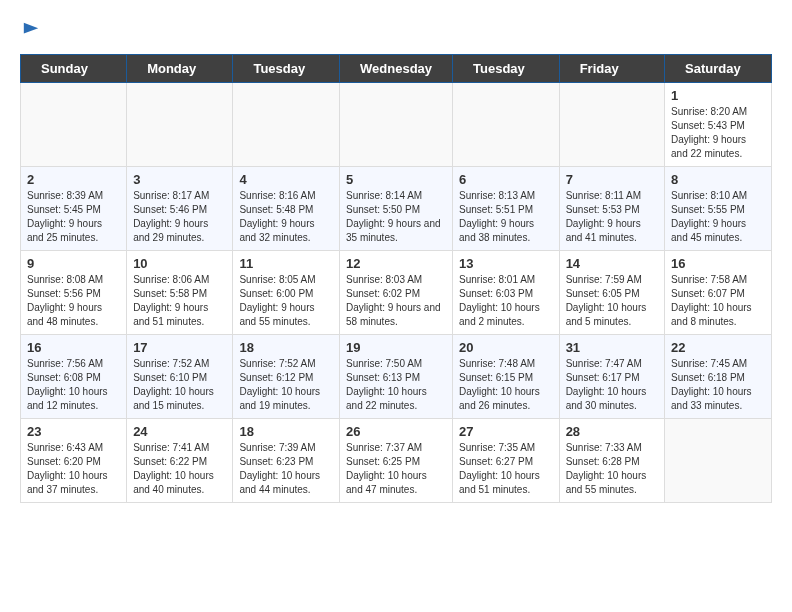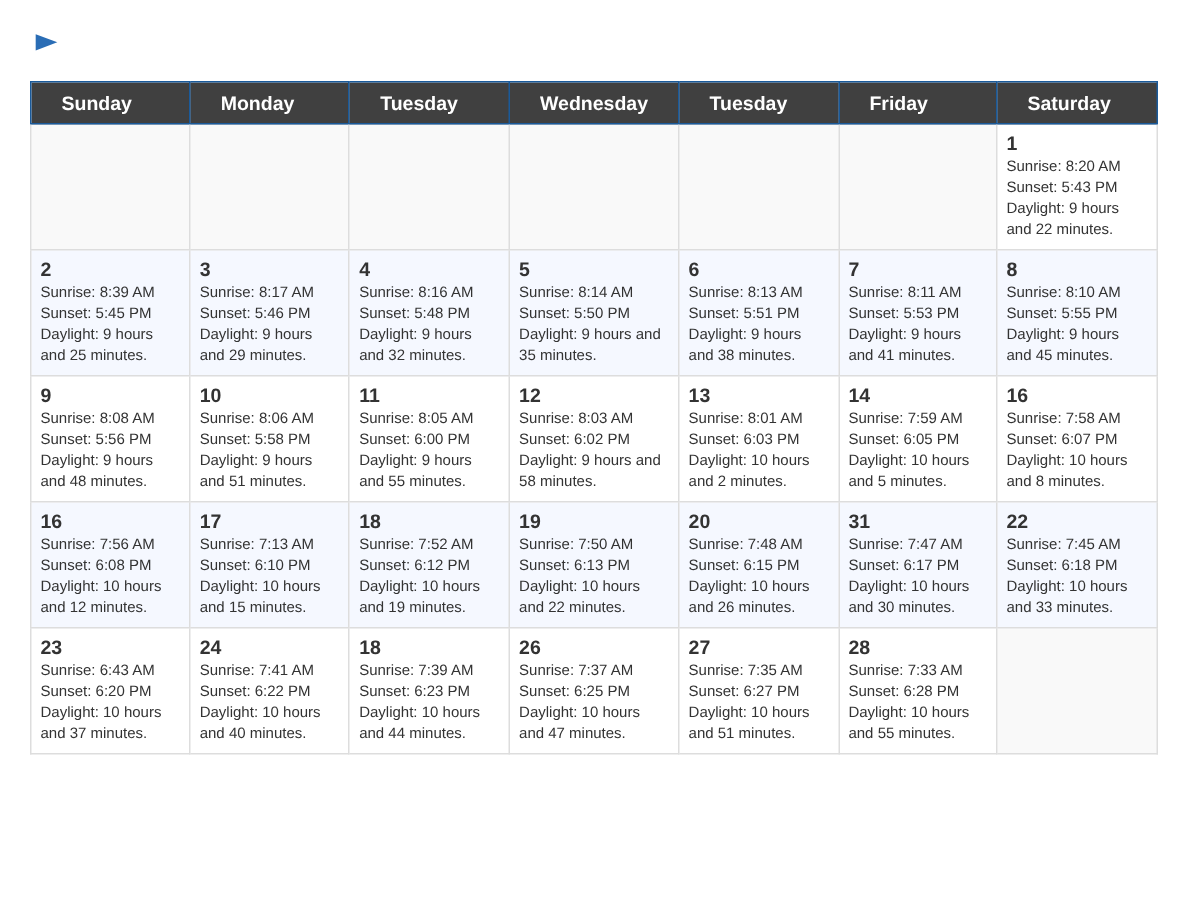--- a/index.html
+++ b/index.html
@@ -224,21 +224,21 @@
       </tr>
       <tr>
         <td>
           <span class="day-num">16</span>
           <div class="day-info">Sunrise: 7:56 AM
 Sunset: 6:08 PM
 Daylight: 10 hours and 12 minutes.</div>
         </td>
         <td>
           <span class="day-num">17</span>
-          <div class="day-info">Sunrise: 7:13 AM
+          <div class="day-info">Sunrise: 7:52 AM
 Sunset: 6:10 PM
 Daylight: 10 hours and 15 minutes.</div>
         </td>
         <td>
           <span class="day-num">18</span>
           <div class="day-info">Sunrise: 7:52 AM
 Sunset: 6:12 PM
 Daylight: 10 hours and 19 minutes.</div>
         </td>
         <td>

